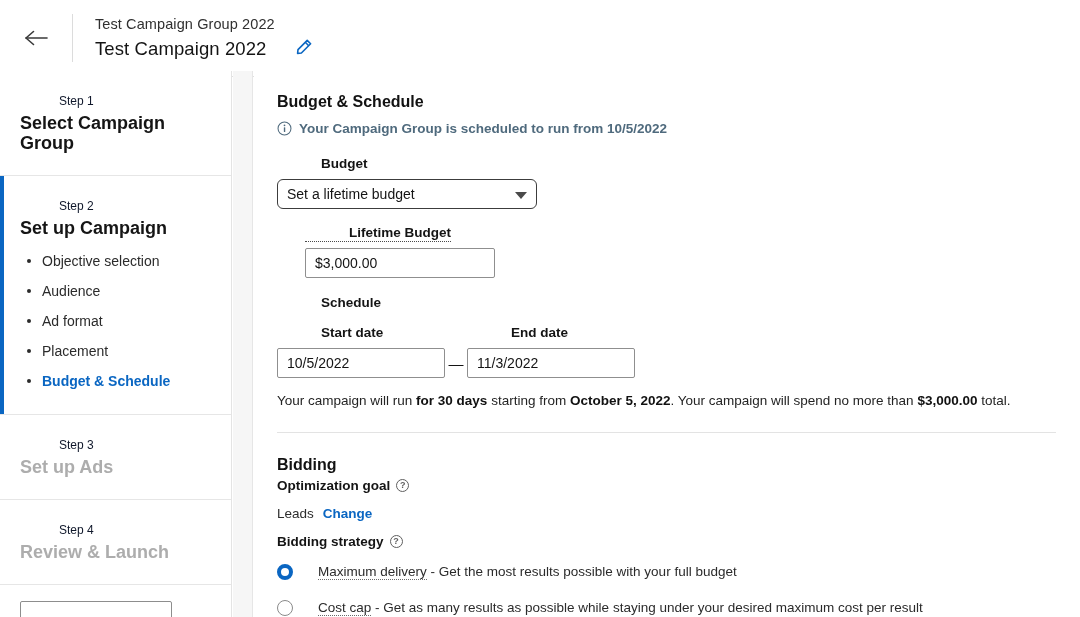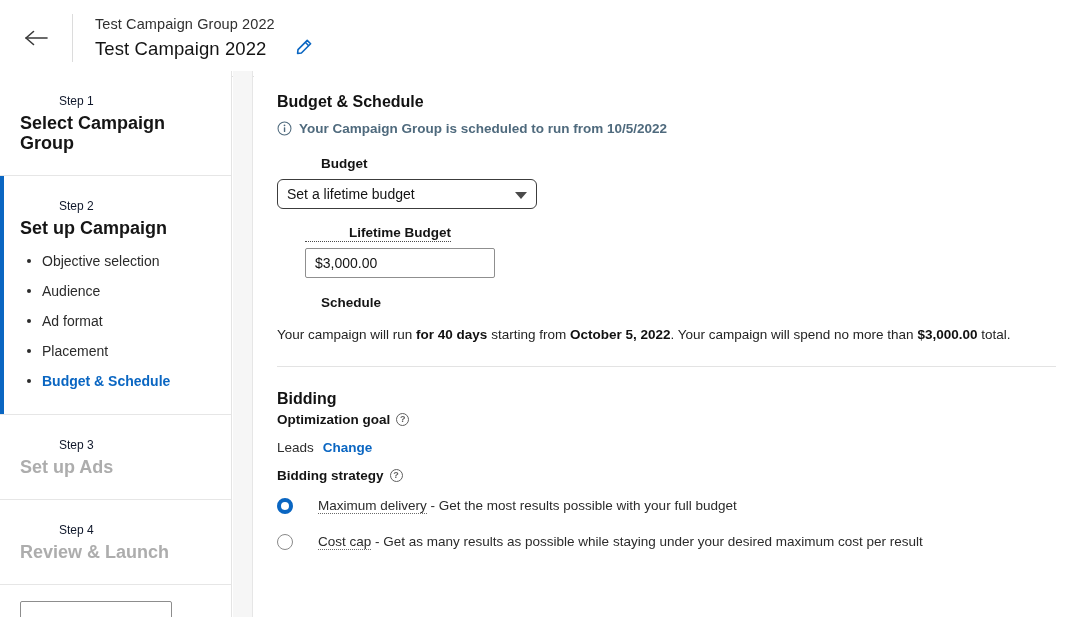--- a/index.html
+++ b/index.html
@@ -299,23 +299,34 @@
 
     <div class="indent" style="margin-top:14px;">
       <span class="field-label dotted">Lifetime Budget</span>
       <div>
         <input class="text-input budget-input" type="text" value="$3,000.00" style="">
       </div>
     </div>
 
     <div style="margin-top:16px;">
       <div class="field-label">Schedule</div>
+      <div class="dates-row">
+        <div class="date-col">
+          <div class="field-label" style="margin-top:8px;">Start date</div>
+          <input class="text-input date-input" type="text" value="10/5/2022" style="">
+        </div>
+        <div class="dash">—</div>
+        <div class="date-col">
+          <div class="field-label" style="margin-top:8px;">End date</div>
+          <input class="text-input date-input" type="text" value="11/3/2022" style="">
+        </div>
+      </div>
 
       <div class="summary">
-        <span>Your campaign will run </span><b>for 40 days</b><span> starting from </span><b>October 5, 2022</b><span>. Your campaign will spend no more than </span><b>$3,000.00</b><span> total.</span>
+        <span>Your campaign will run </span><b>for 30 days</b><span> starting from </span><b>October 5, 2022</b><span>. Your campaign will spend no more than </span><b>$3,000.00</b><span> total.</span>
       </div>
     </div>
 
     <div class="hr"></div>
 
     <div class="section-h bidding-h">Bidding</div>
 
     <div class="sub-label">
       <span>Optimization goal</span>
       <span class="qmark">?</span>

